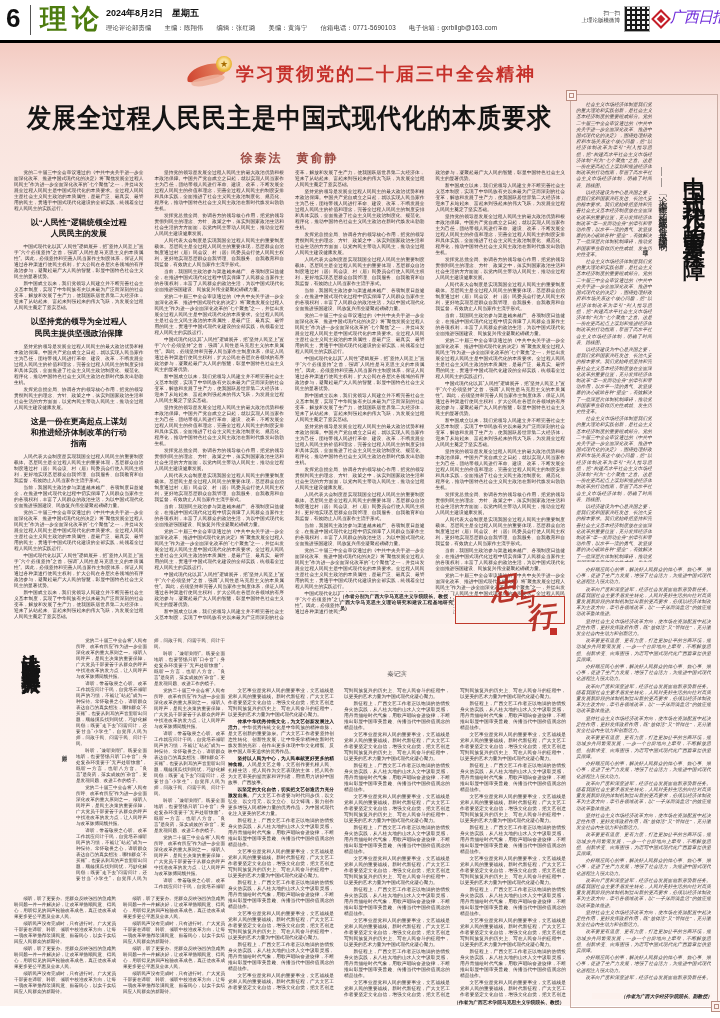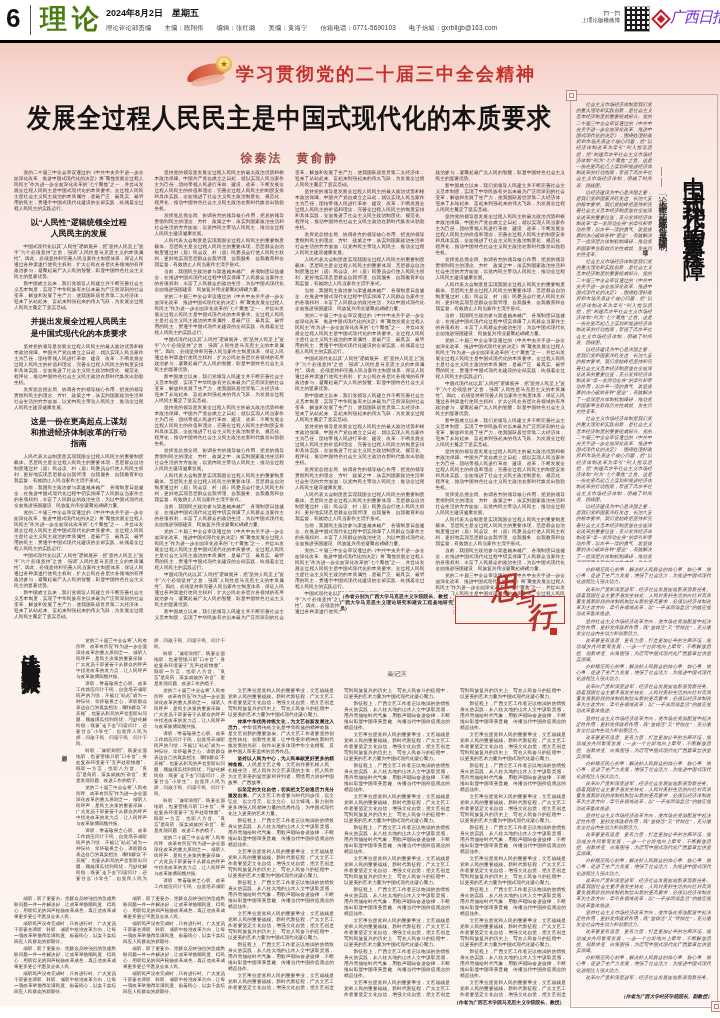--- a/index.html
+++ b/index.html
@@ -124,21 +124,21 @@
   </div>
   <div class="banner-title">学习贯彻党的二十届三中全会精神</div>
 
   <div class="headline">发展全过程人民民主是中国式现代化的本质要求</div>
   <div class="byline">徐秦法　黄俞静</div>
   <div class="main-body">
       <p>党的二十届三中全会审议通过的《中共中央关于进一步全面深化改革、推进中国式现代化的决定》将“聚焦发展全过程人民民主”作为进一步全面深化改革的“七个聚焦”之一，并提出发展全过程人民民主是中国式现代化的本质要求。全过程人民民主是社会主义民主政治的本质属性，是最广泛、最真实、最管用的民主，贯通于中国式现代化建设的全部实践，统领着全过程人民民主的实践运行。</p>
       <h3>以“人民性”逻辑统领全过程人民民主的发展</h3>
       <p>中国式现代化以其“人民性”逻辑展开，把“坚持人民至上”置于“六个必须坚持”之首，强调“人民性是马克思主义的本质属性”。因此，必须坚持和完善人民当家作主制度体系，保证人民通过各种渠道行使民主权利，扩大公民在各层次各领域的有序政治参与，凝聚起最广大人民的智慧，彰显中国特色社会主义民主的显著优势。</p>
       <p>新中国成立以来，我们党领导人民建立并不断完善社会主义基本制度，实现了中华民族有史以来最为广泛而深刻的社会变革，解放和发展了生产力，使我国跃居世界第二大经济体，迎来了从站起来、富起来到强起来的伟大飞跃，为发展全过程人民民主奠定了坚实基础。</p>
-      <h3>并提出发展全过程人民民主是中国式现代化的本质要求</h3>
+      <h3>以坚持党的领导为全过程人民民主提供坚强政治保障</h3>
       <p>坚持党的领导是发展全过程人民民主的最大政治优势和根本政治保障。中国共产党自成立之日起，就以实现人民当家作主为己任，团结带领人民进行革命、建设、改革，不断发展全过程人民民主的价值和理念，完善全过程人民民主的制度安排和具体实践，全面推进了社会主义民主政治制度化、规范化、程序化，推动中国特色社会主义民主政治在新时代焕发出勃勃生机。</p>
       <p>发挥党总揽全局、协调各方的领导核心作用，把党的领导贯彻到民主的理念、方针、政策之中，落实到国家政治生活和社会生活的方方面面，以党内民主带动人民民主，推动全过程人民民主建设健康发展。</p>
       <h3>这是一份在更高起点上谋划和推进经济体制改革的行动指南</h3>
       <p>人民代表大会制度是实现我国全过程人民民主的重要制度载体。基层民主是全过程人民民主的重要体现，基层群众自治制度通过村（居）民会议、村（居）民委员会行使人民民主权利，更好地实现基层群众自我管理、自我服务、自我教育和自我监督，有效防止人民当家作主流于形式。</p>
       <p>当前，我国民主政治参与渠道越来越广、各项制度日益健全，在推进中国式现代化过程中切实保障了人民群众当家作主的各项权利，丰富了人民群众的政治生活，为以中国式现代化全面推进强国建设、民族复兴伟业凝聚起磅礴力量。</p>
       <p>党的二十届三中全会审议通过的《中共中央关于进一步全面深化改革、推进中国式现代化的决定》将“聚焦发展全过程人民民主”作为进一步全面深化改革的“七个聚焦”之一，并提出发展全过程人民民主是中国式现代化的本质要求。全过程人民民主是社会主义民主政治的本质属性，是最广泛、最真实、最管用的民主，贯通于中国式现代化建设的全部实践，统领着全过程人民民主的实践运行。</p>
       <p>中国式现代化以其“人民性”逻辑展开，把“坚持人民至上”置于“六个必须坚持”之首，强调“人民性是马克思主义的本质属性”。因此，必须坚持和完善人民当家作主制度体系，保证人民通过各种渠道行使民主权利，扩大公民在各层次各领域的有序政治参与，凝聚起最广大人民的智慧，彰显中国特色社会主义民主的显著优势。</p>
       <p>新中国成立以来，我们党领导人民建立并不断完善社会主义基本制度，实现了中华民族有史以来最为广泛而深刻的社会变革，解放和发展了生产力，使我国跃居世界第二大经济体，迎来了从站起来、富起来到强起来的伟大飞跃，为发展全过程人民民主奠定了坚实基础。</p>
       <p>坚持党的领导是发展全过程人民民主的最大政治优势和根本政治保障。中国共产党自成立之日起，就以实现人民当家作主为己任，团结带领人民进行革命、建设、改革，不断发展全过程人民民主的价值和理念，完善全过程人民民主的制度安排和具体实践，全面推进了社会主义民主政治制度化、规范化、程序化，推动中国特色社会主义民主政治在新时代焕发出勃勃生机。</p>
       <p>发挥党总揽全局、协调各方的领导核心作用，把党的领导贯彻到民主的理念、方针、政策之中，落实到国家政治生活和社会生活的方方面面，以党内民主带动人民民主，推动全过程人民民主建设健康发展。</p>

